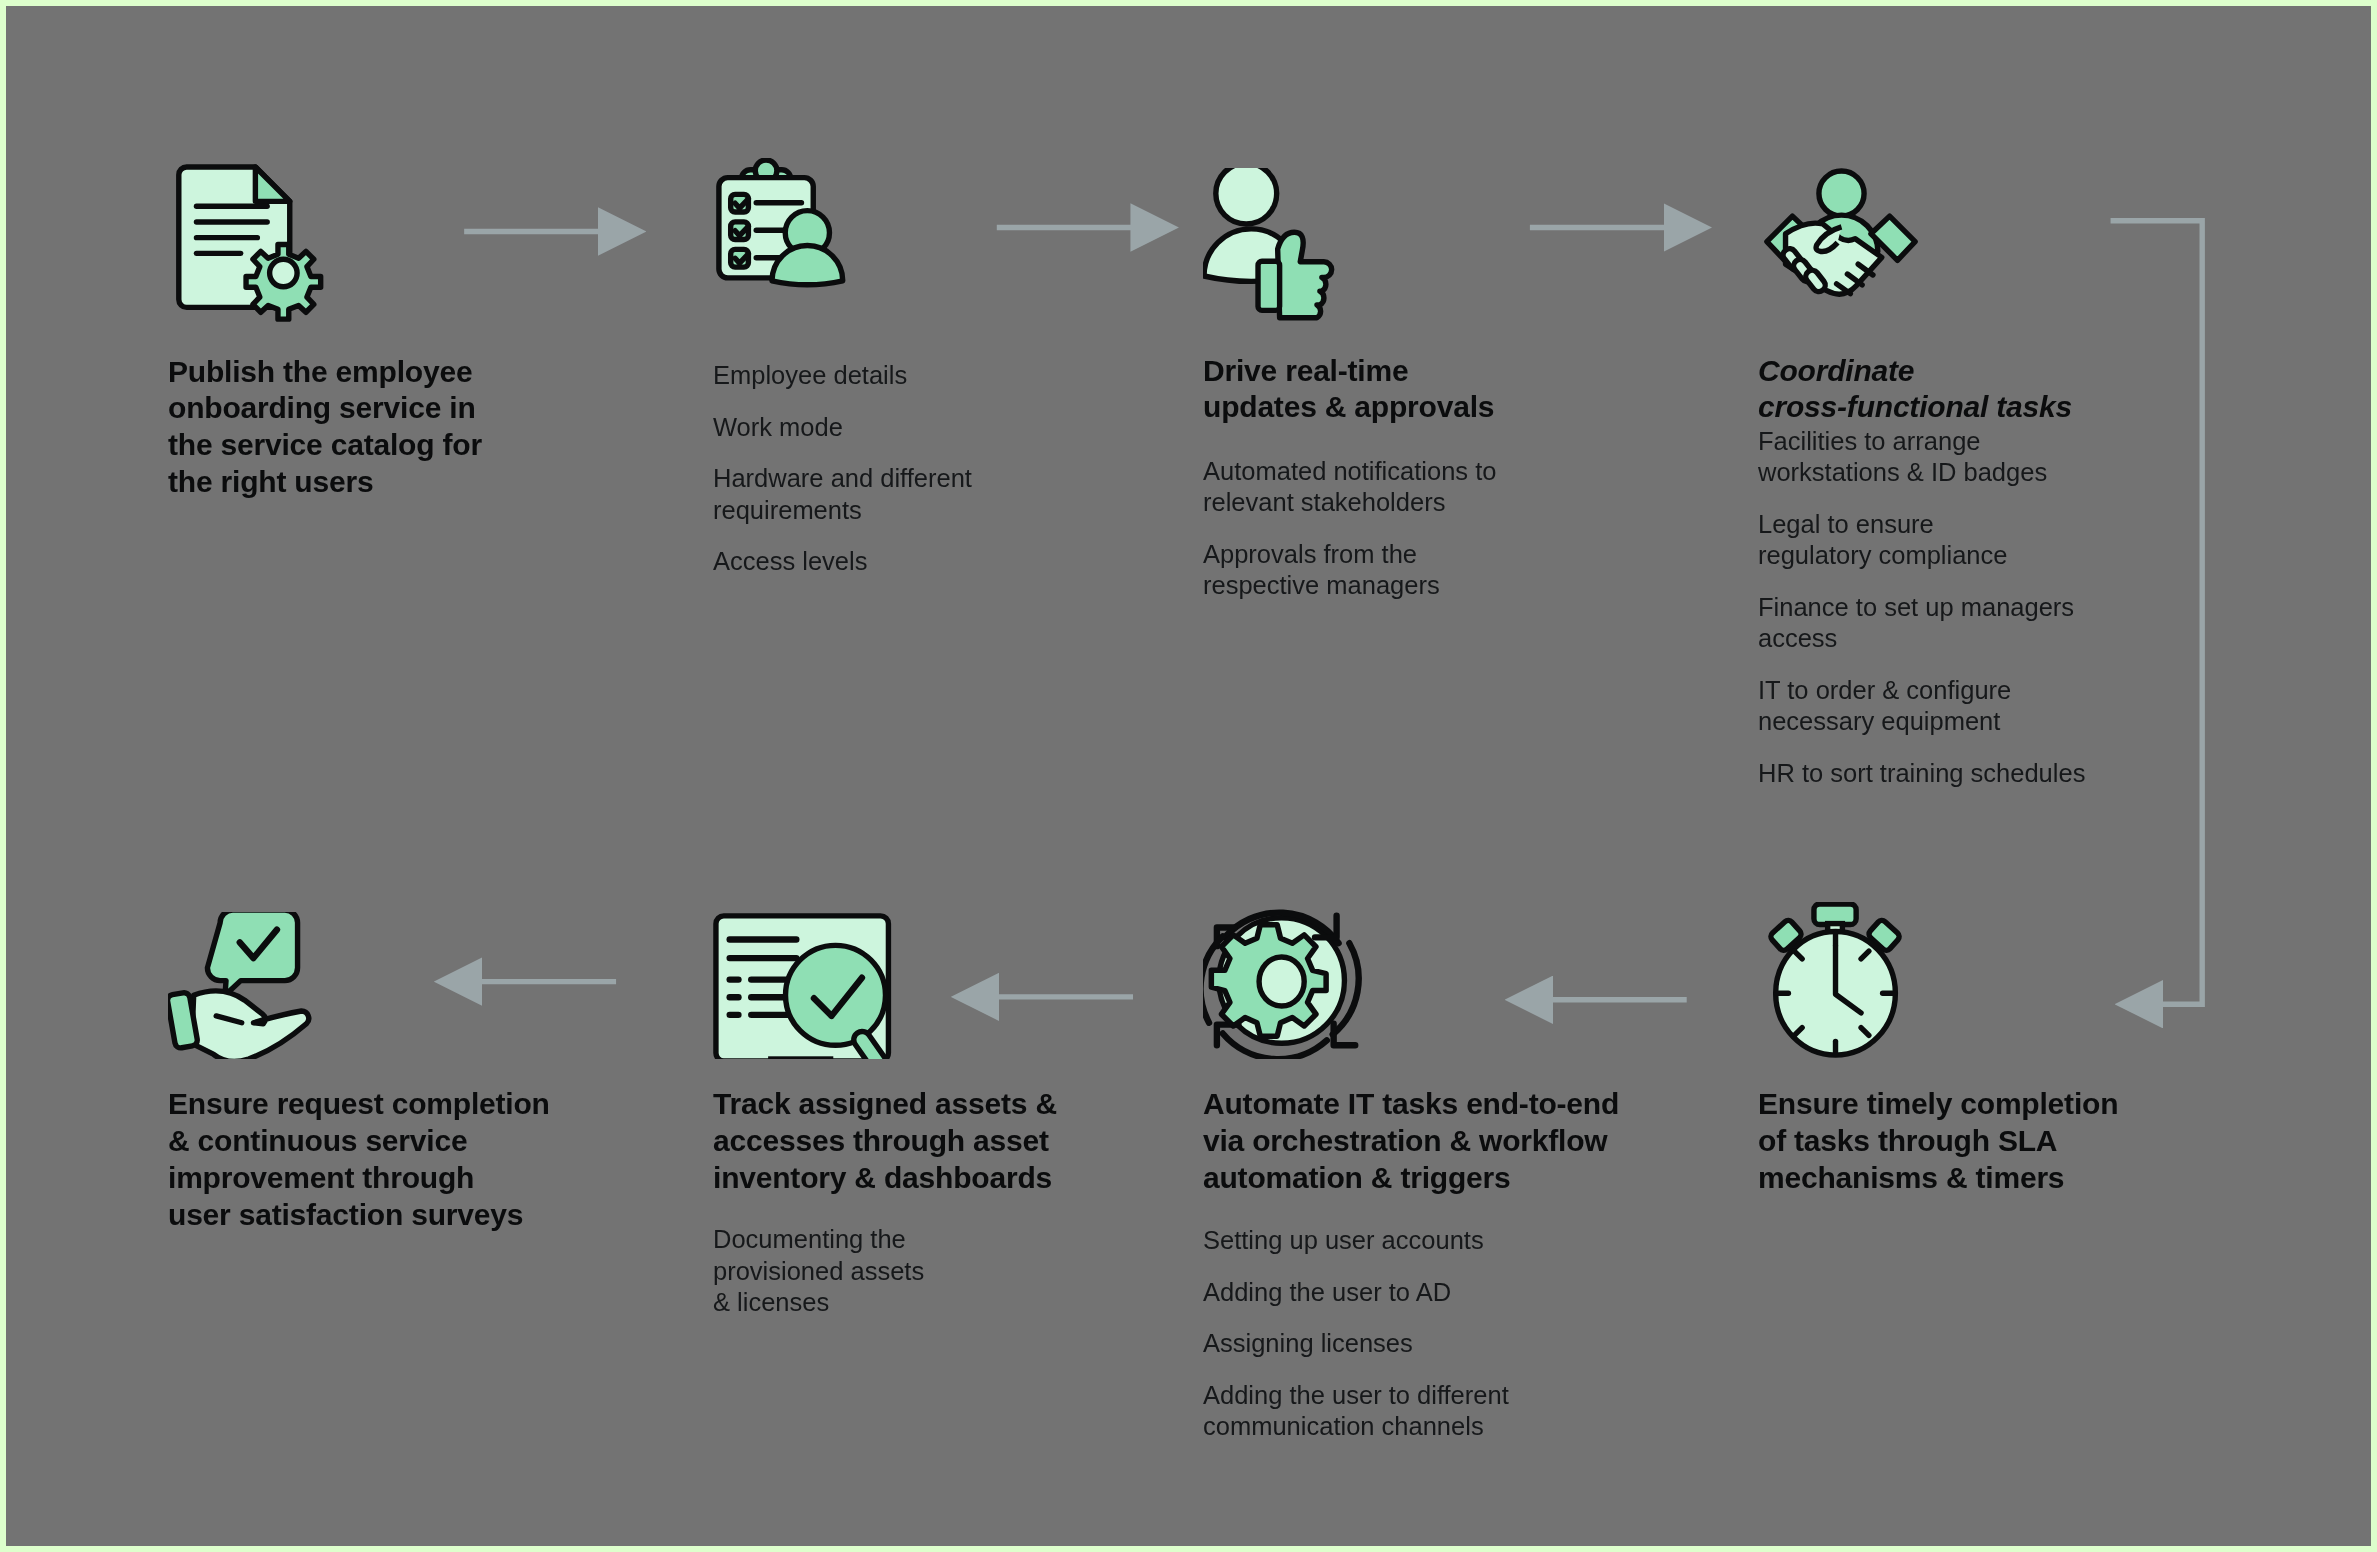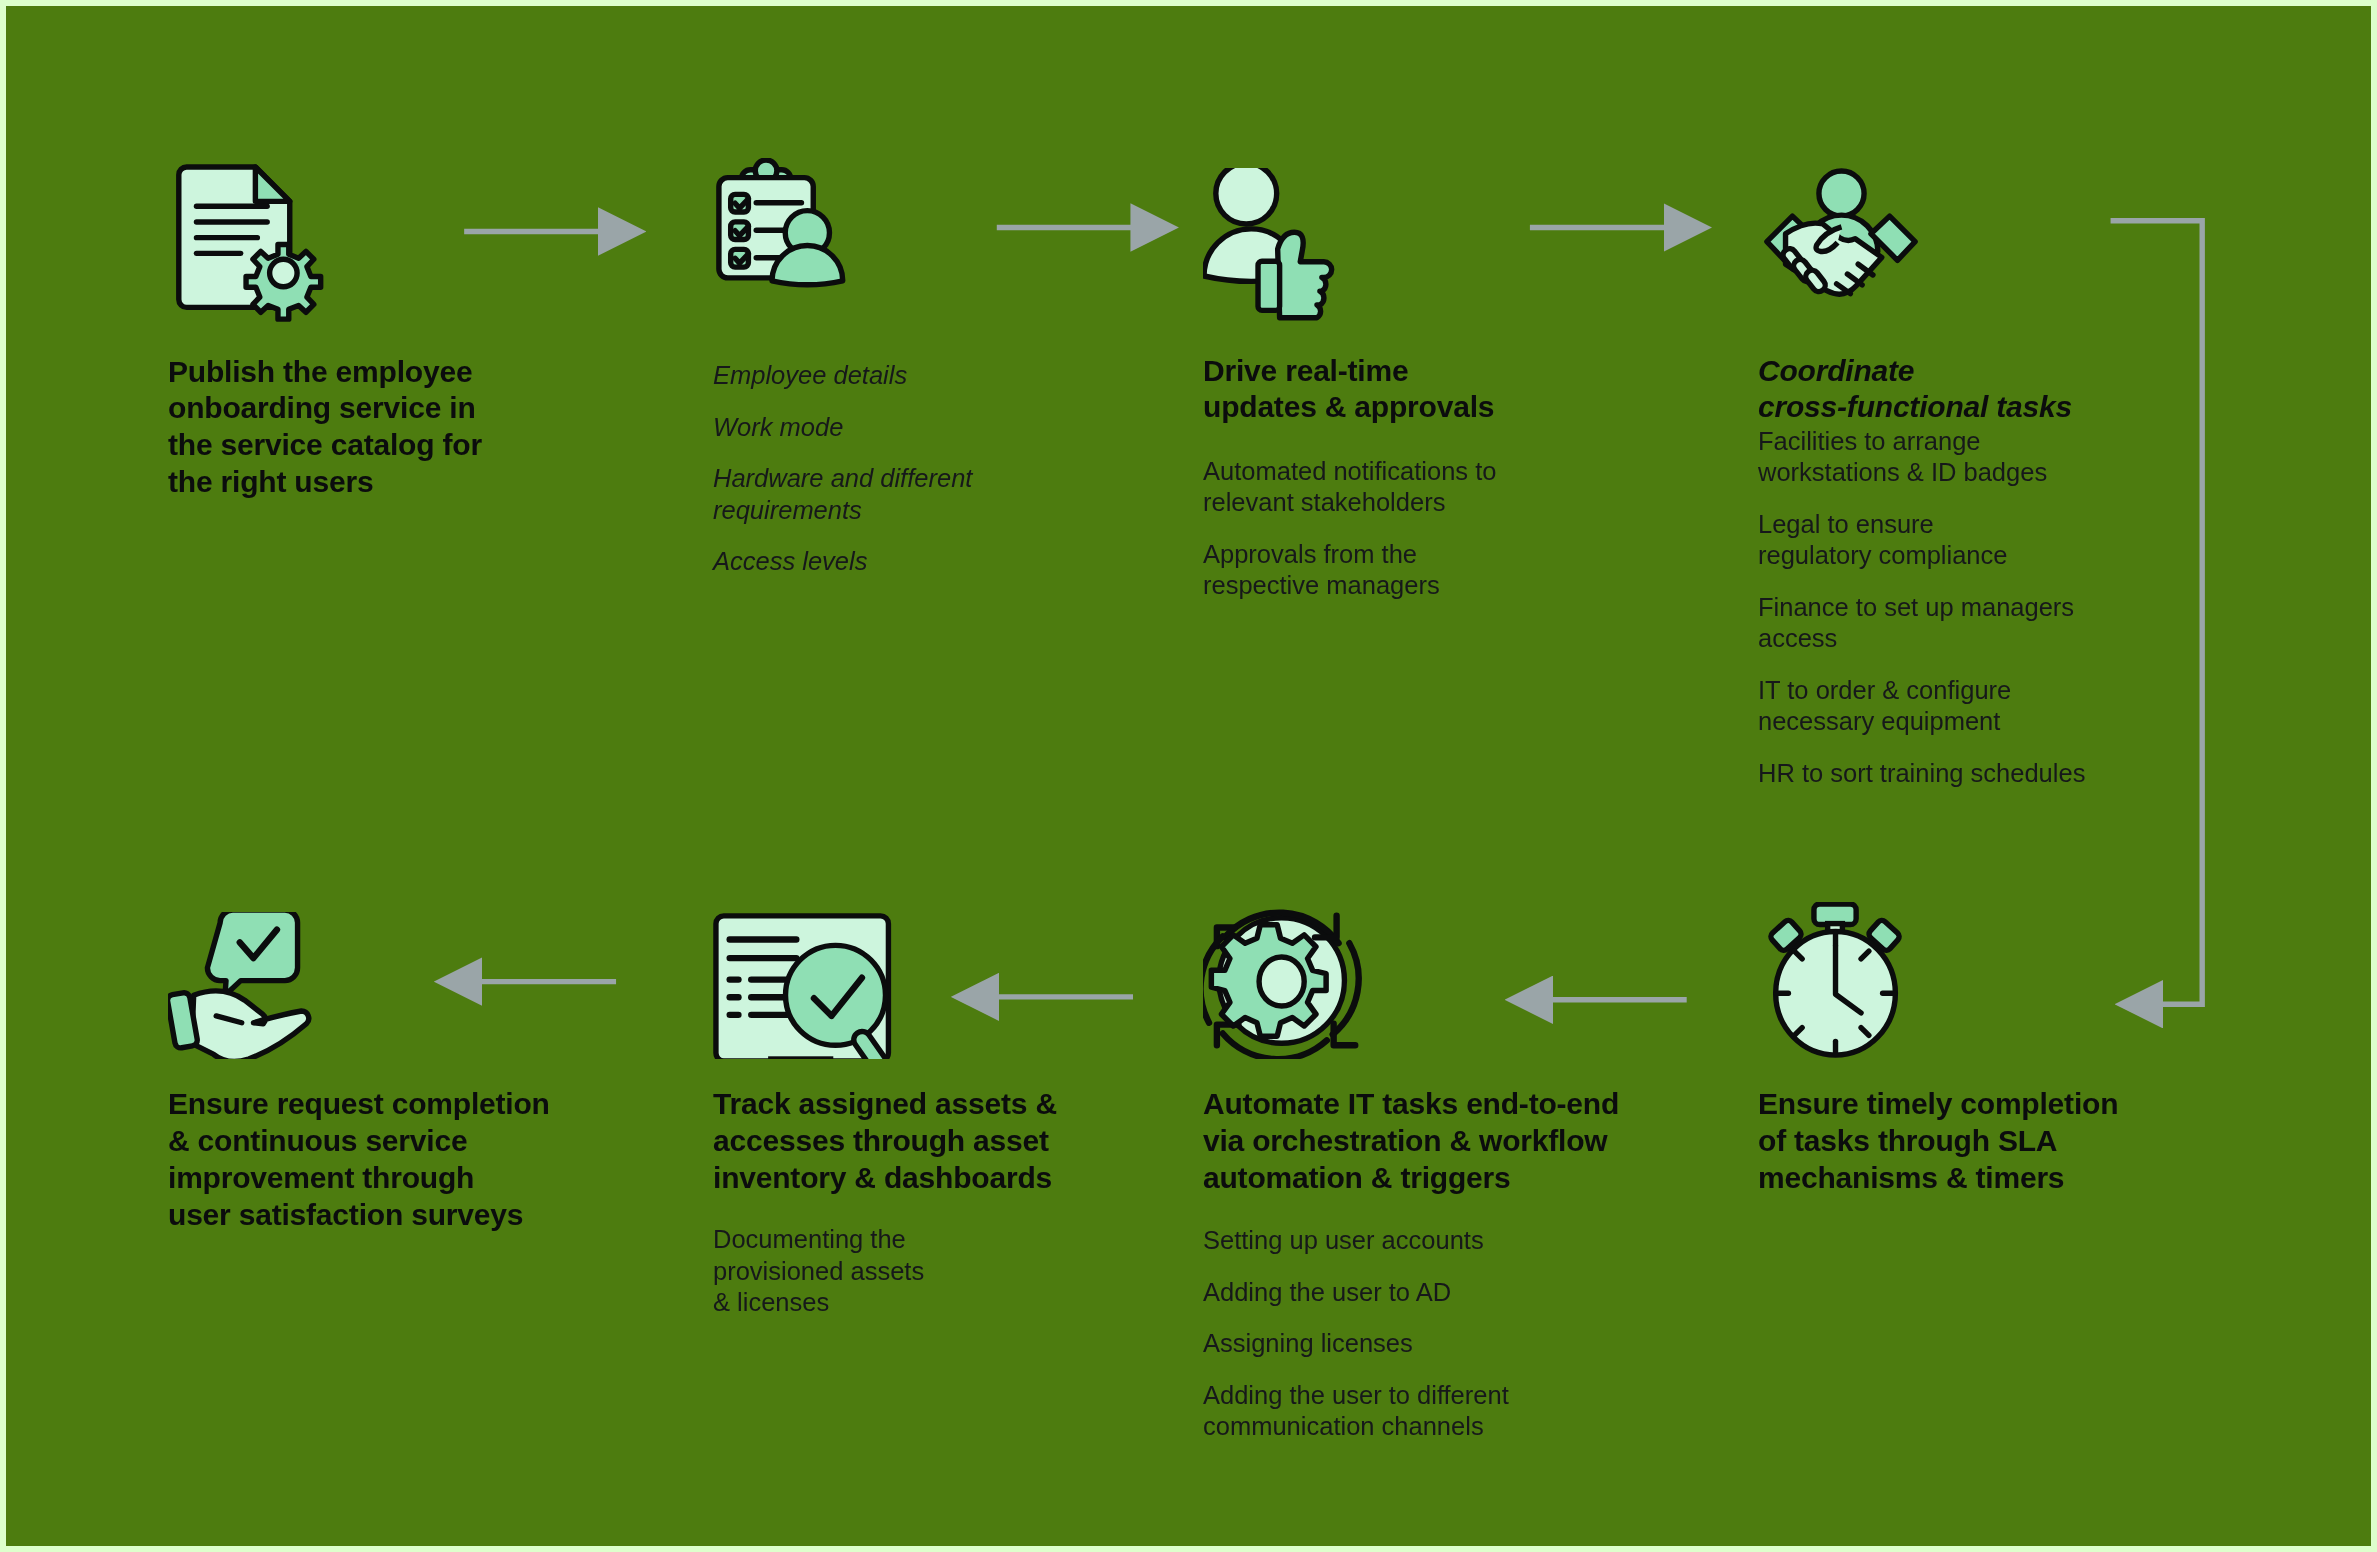--- a/index.html
+++ b/index.html
@@ -8,21 +8,21 @@
     background:#ffffff;
     font-family:"Liberation Sans","DejaVu Sans",sans-serif;
     -webkit-font-smoothing:antialiased;
     overflow:hidden;
   }
   #page{
     position:relative;
     width:2377px;height:1552px;
     box-sizing:border-box;
     border:6.9px solid #ddffcc;
-    background:#4d7c0f;
+    background:#737373;
   }
   .canvas{position:absolute;inset:0;}
 
   
   .step{position:absolute;box-sizing:border-box;}
   .icon-wrap{position:relative;height:196px;display:flex;align-items:flex-end;}
   .icon-wrap svg{display:block;}
   .step-title{
     font-weight:bold;
     font-size:30px;
@@ -131,21 +131,21 @@
           </g>
           <g>
             <rect x="36" y="186" width="36" height="36" rx="9" fill="#8fdfb4" stroke="#0b0c0d" stroke-width="11"></rect>
             <path d="M45 204 l9 10 18-19" fill="none" stroke="#0b0c0d" stroke-width="11" stroke-linecap="round" stroke-linejoin="round"></path>
             <line x1="88" y1="203" x2="158" y2="203" stroke="#0b0c0d" stroke-width="11" stroke-linecap="round"></line>
           </g>
           <circle cx="192" cy="152" r="45" fill="#8fdfb4" stroke="#0b0c0d" stroke-width="11"></circle>
           <path d="M120 250 a72 72 0 0 1 144 0 q-72 16 -144 0 z" fill="#8fdfb4" stroke="#0b0c0d" stroke-width="11" stroke-linejoin="round"></path>
         </svg>
       </div>
-      <ul class="step-list" style="margin-top:30px;font-style:italic;">
+      <ul class="step-list" style="margin-top:30px;">
         <li>Employee details</li>
         <li>Work mode</li>
         <li>Hardware and different
 requirements</li>
         <li>Access levels</li>
       </ul>
     </div>
 
     <div class="step" style="left:1197px;top:118px;width:343px;">
       <div class="icon-wrap" style="height:206px;">

